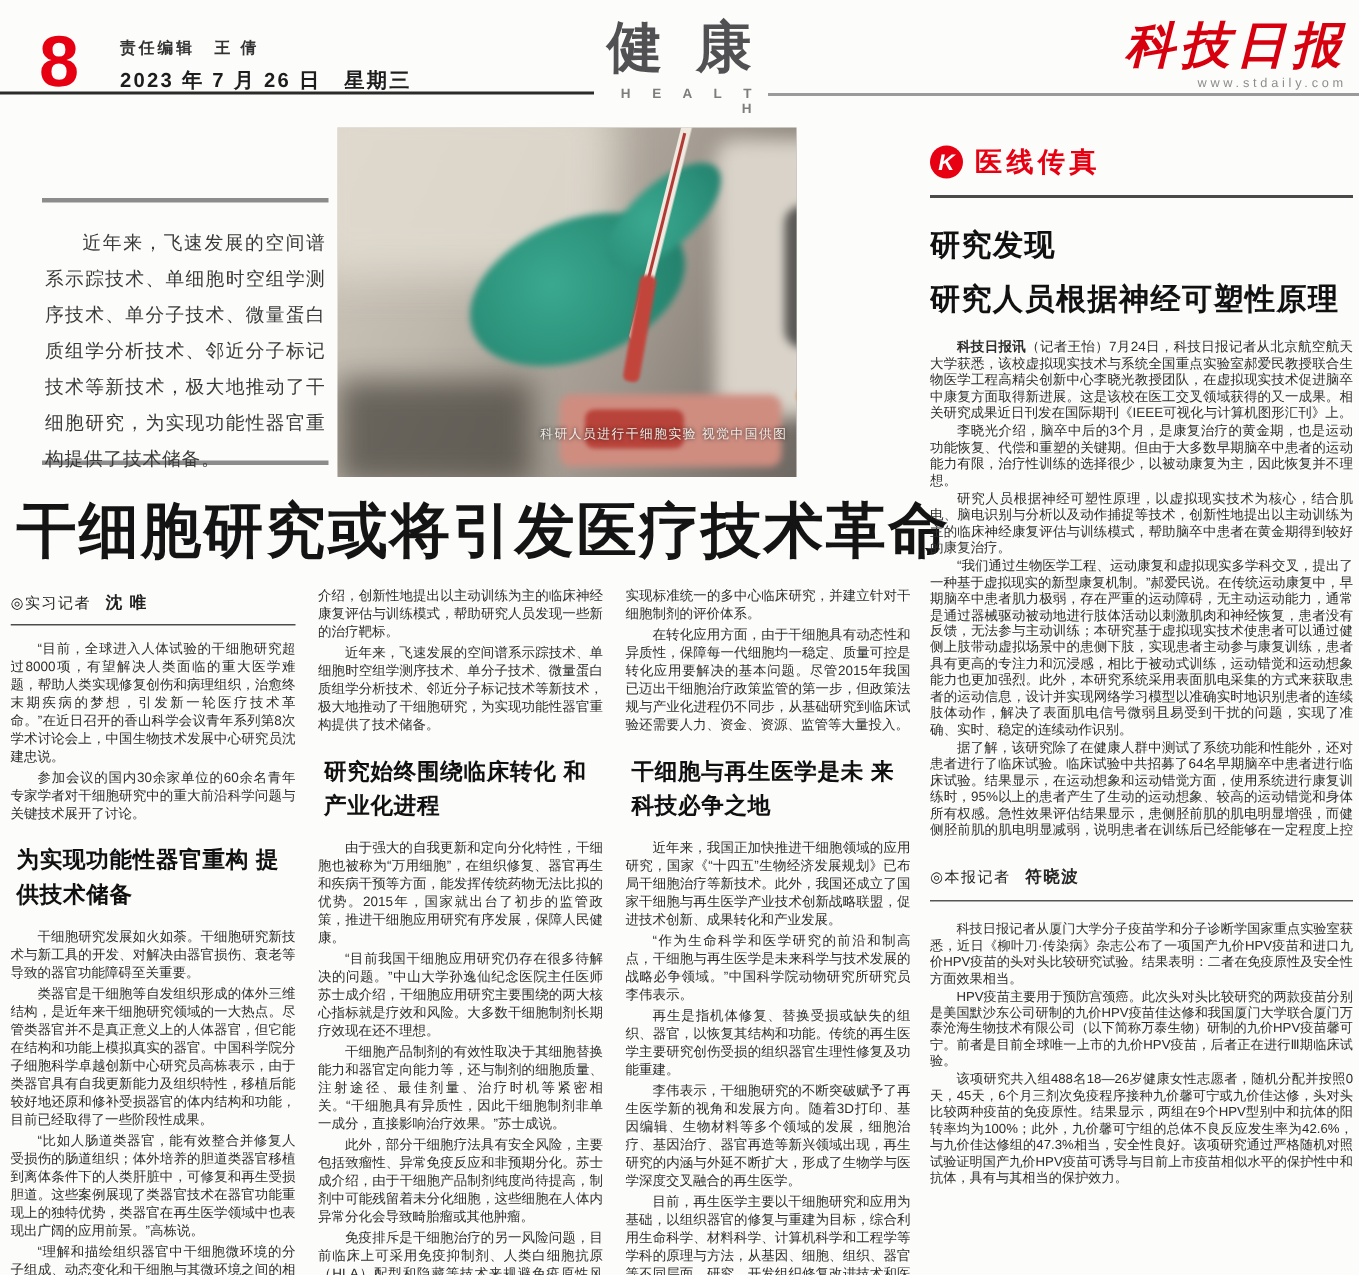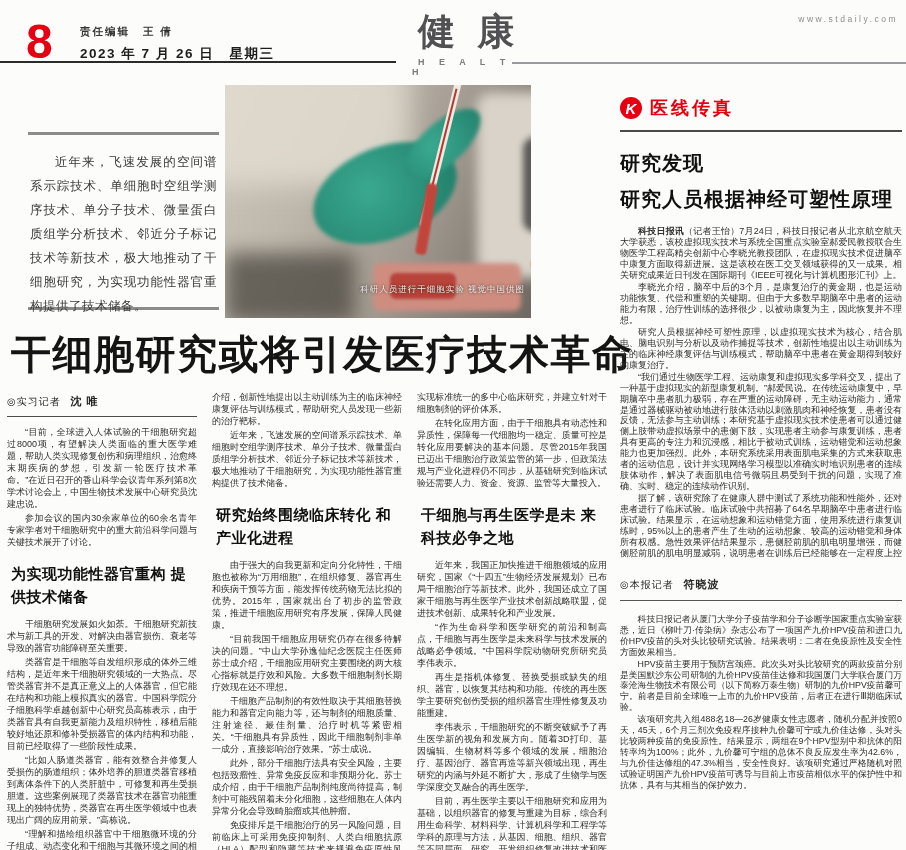--- a/index.html
+++ b/index.html
@@ -6,21 +6,21 @@
   .page{position:relative;width:906px;height:850px;background:#fcfcfa;overflow:hidden;
         font-family:"Liberation Sans","DejaVu Sans",sans-serif;color:#262626}
 
   
   .mh-pageno{position:absolute;left:26px;top:18px;font-size:48px;font-weight:900;color:#e60012;line-height:1}
   .mh-meta{position:absolute;left:80px;top:25px}
   .mh-editor{font-size:10.5px;color:#333;letter-spacing:2px;font-weight:700}
   .mh-date{font-size:13.5px;font-weight:700;margin-top:6px;letter-spacing:1.5px;color:#1d1d1d}
   .mh-rule-left{position:absolute;left:0;top:61px;width:396px;height:2px;background:#2b2b2b}
   .mh-rule-right{position:absolute;left:512px;top:62px;width:394px;height:1.5px;background:#9a9a9a}
-  .mh-section{position:absolute;left:412px;top:10px;width:116px;text-align:left}
+  .mh-section{position:absolute;left:391px;top:10px;width:116px;text-align:right}
   .mh-section-title{font-size:37px;font-weight:900;color:#515154;letter-spacing:6px;text-indent:6px;line-height:1.2}
   .mh-section-sub{font-size:9px;color:#7d7d7d;letter-spacing:6px;margin-top:3px;font-weight:700;text-indent:6px}
   .mh-brand{position:absolute;right:8px;top:12px;text-align:right}
   .mh-brand-name{font-size:33px;color:#d6000f;font-weight:700;font-style:italic;letter-spacing:4px;line-height:1.1}
   .mh-brand-url{font-size:8.5px;color:#8d8d8d;letter-spacing:2.5px;margin-top:2px}
 
   
   .intro-box{position:absolute;left:28px;top:132px;width:187px;height:142px;
              border-top:3px solid #8c8c8c;border-bottom:3px solid #8c8c8c;
              padding:15px 2px;box-sizing:content-box}
@@ -91,20 +91,21 @@
       <span style="margin-left:10px">星期三</span>
     </div>
   </div>
   <div class="mh-rule-left"></div>
   <div class="mh-rule-right"></div>
   <div class="mh-section">
     <div class="mh-section-title">健 康</div>
     <div class="mh-section-sub">H E A L T H</div>
   </div>
   <div class="mh-brand">
+    <div class="mh-brand-name">科技日报</div>
     <div class="mh-brand-url">www.stdaily.com</div>
   </div>
 
   <div class="intro-box">
     <p>近年来，飞速发展的空间谱系示踪技术、单细胞时空组学测序技术、单分子技术、微量蛋白质组学分析技术、邻近分子标记技术等新技术，极大地推动了干细胞研究，为实现功能性器官重构提供了技术储备。</p>
   </div>
 
   <div class="photo">
     <div class="ph-window"></div>
     <div class="ph-machine"></div>

